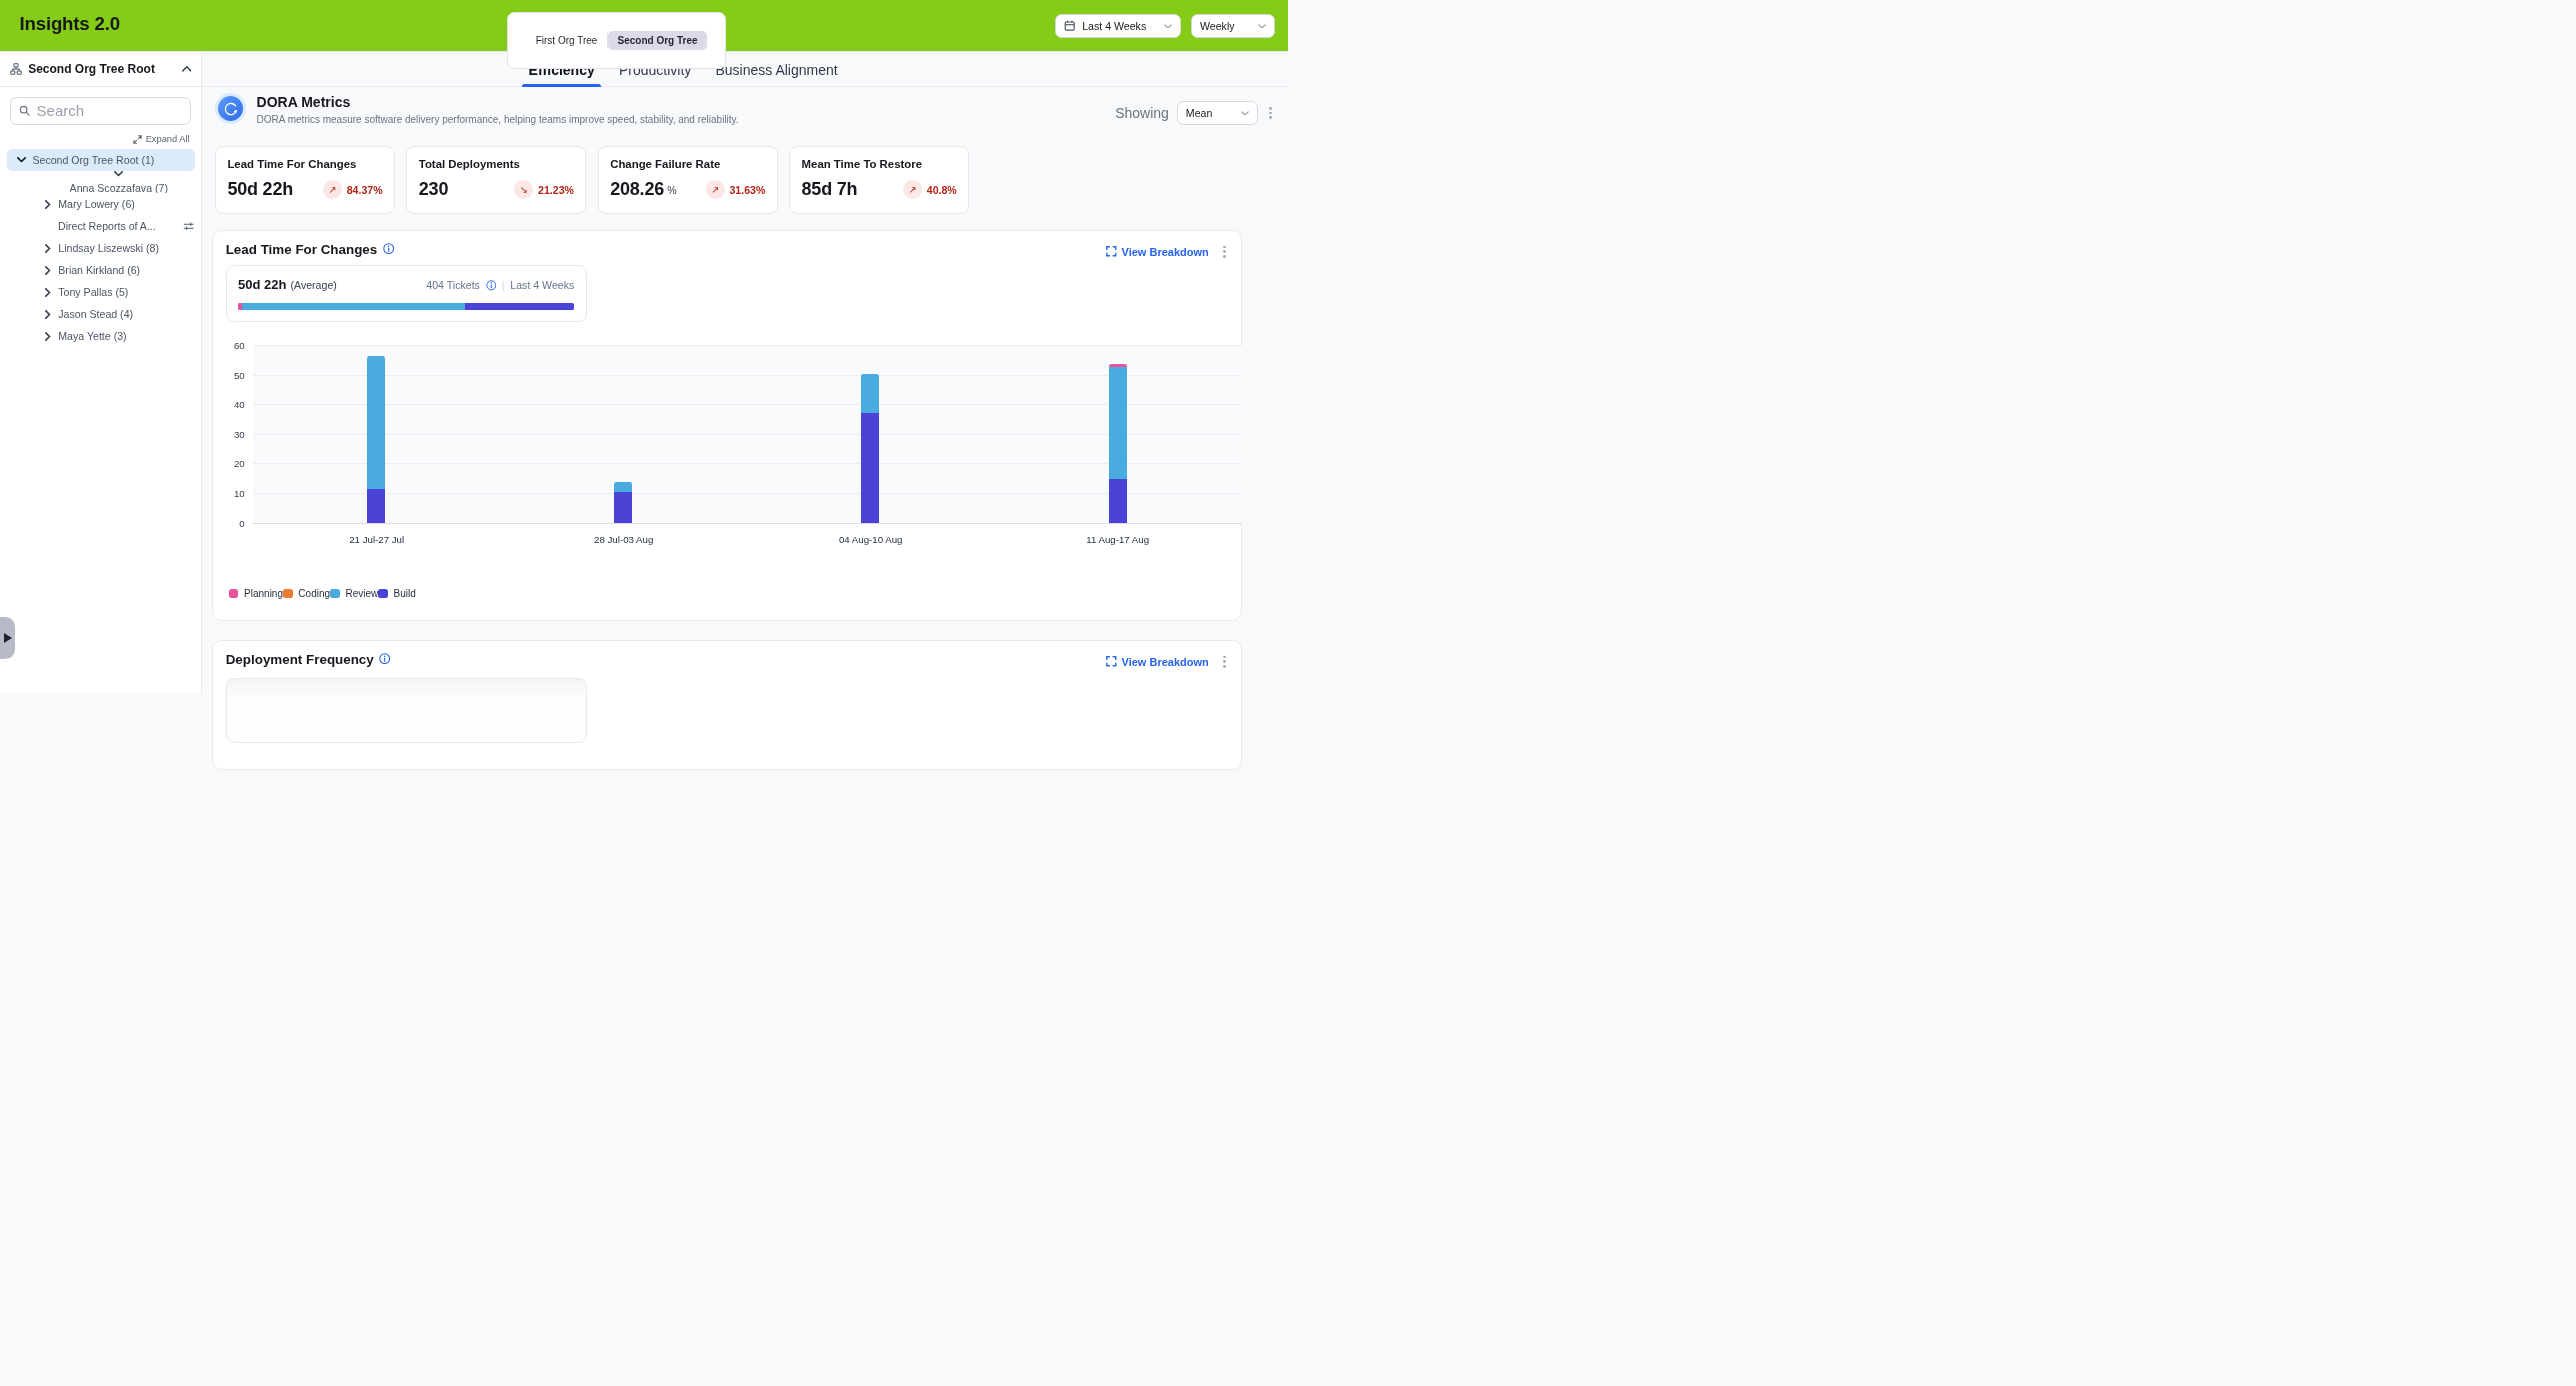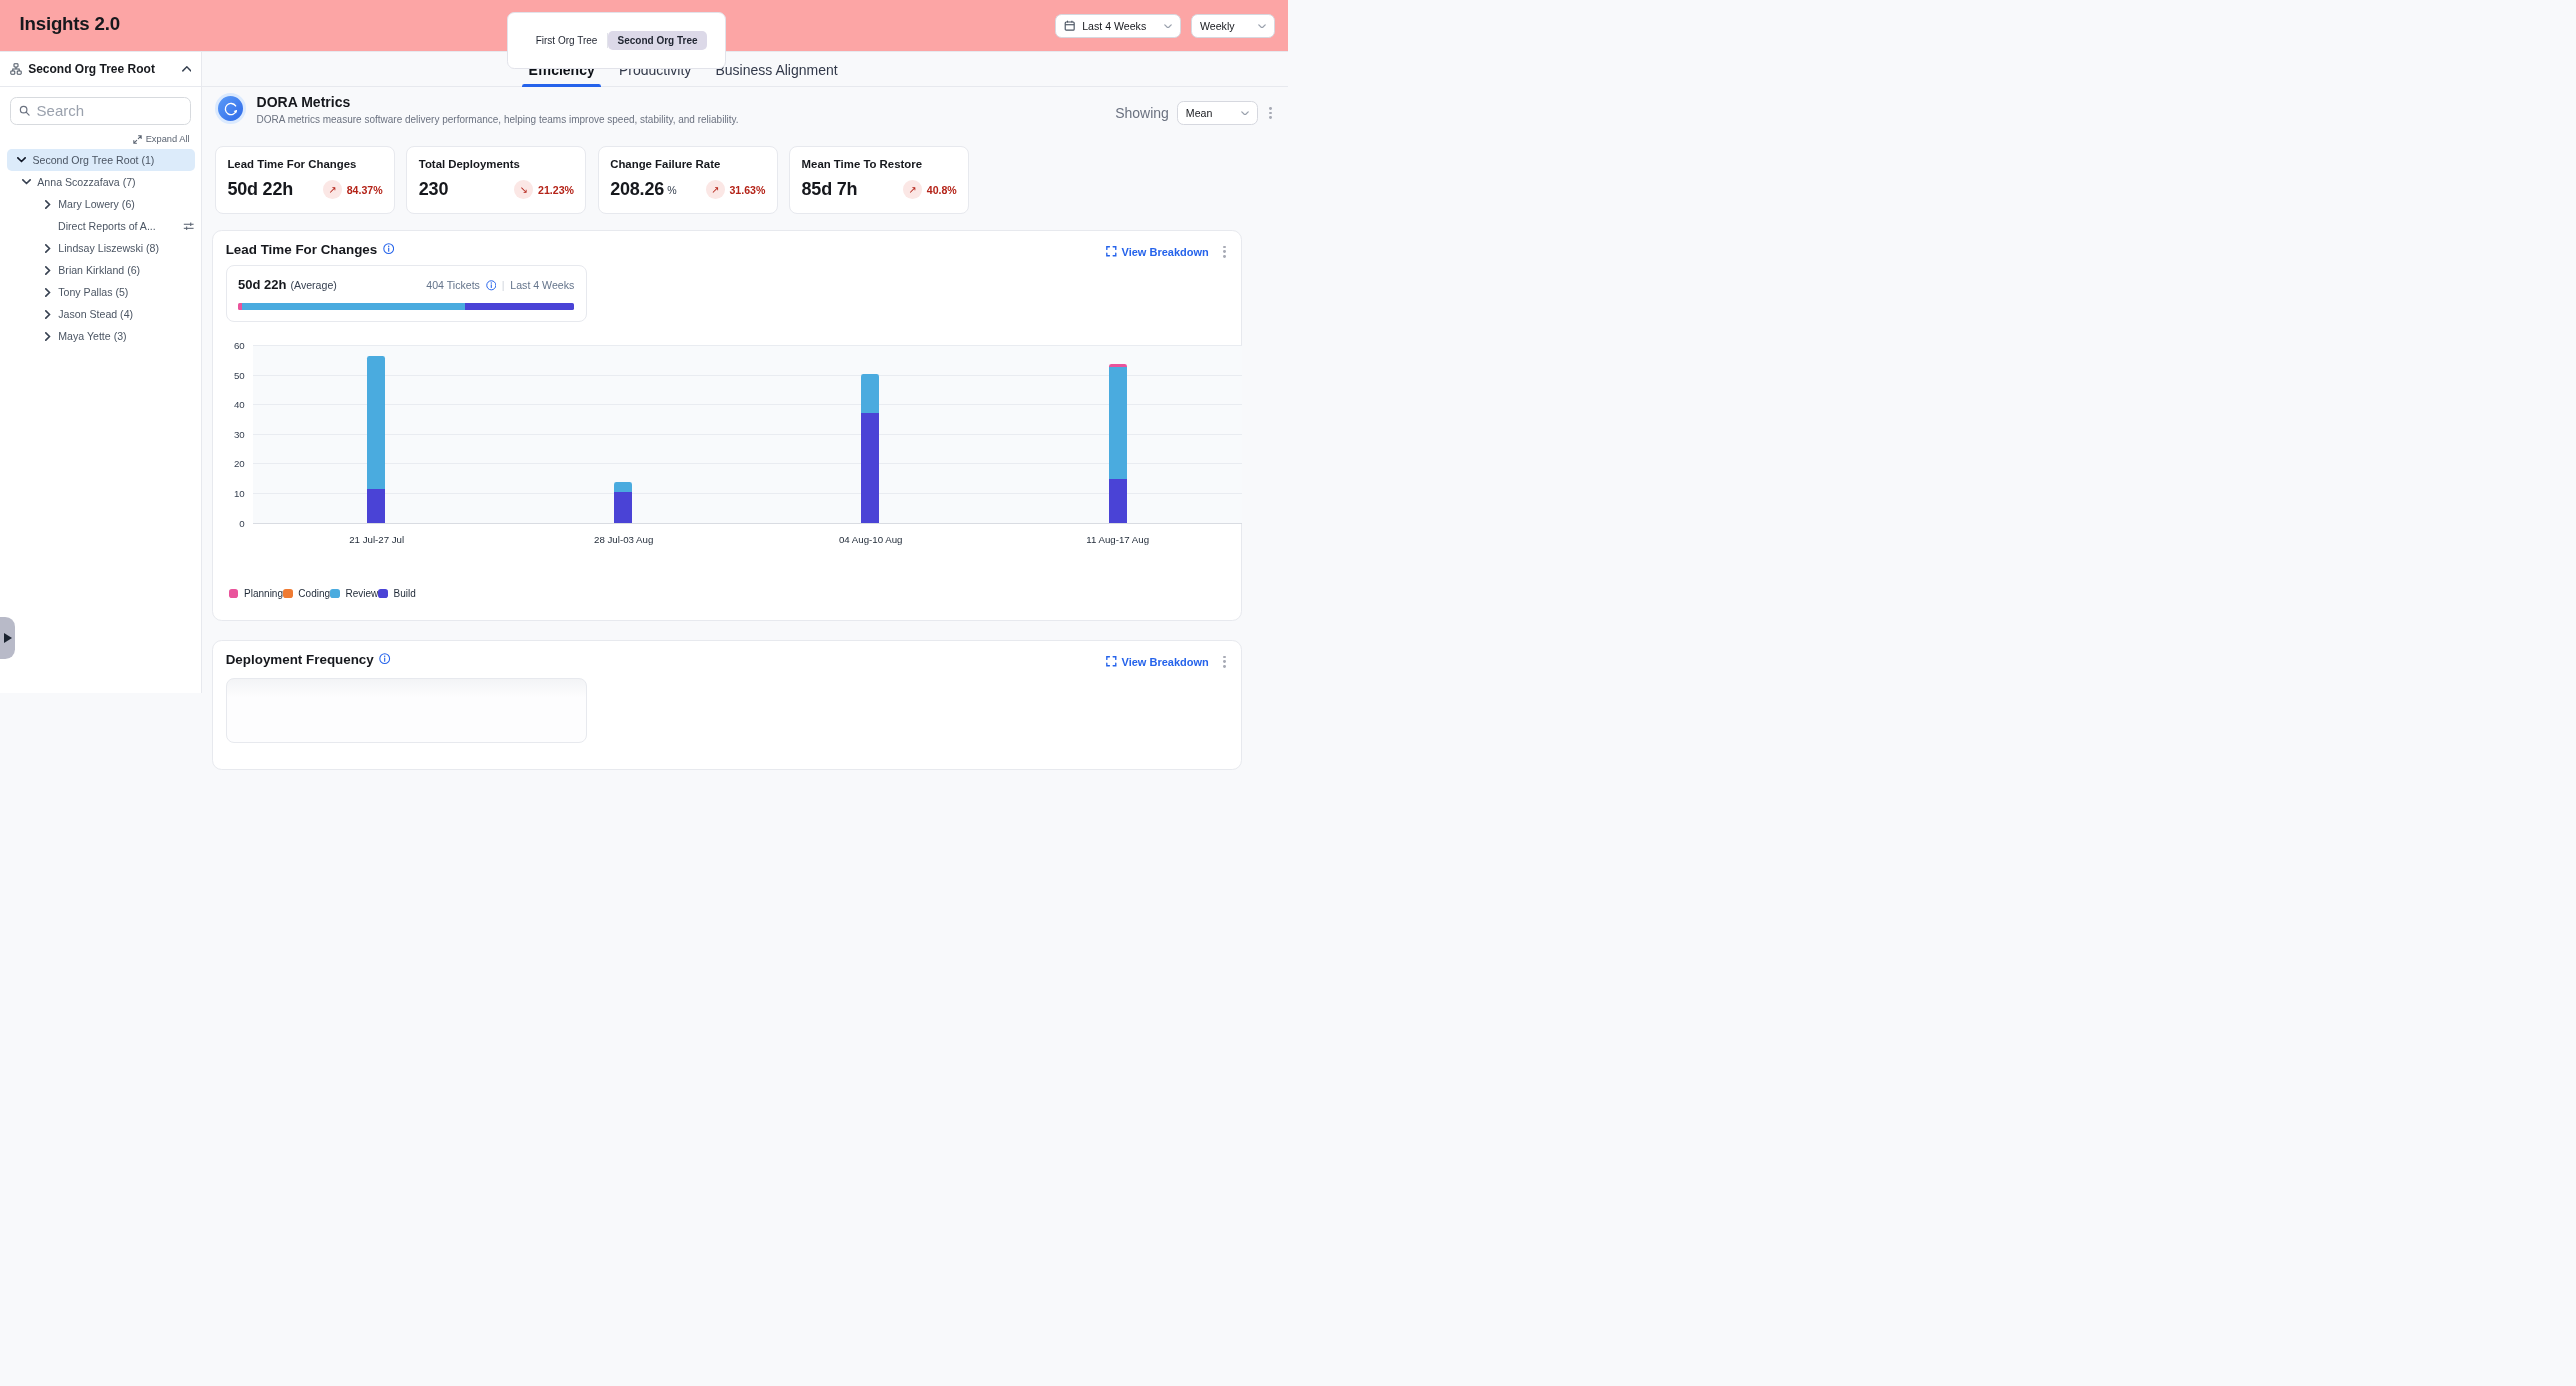--- a/index.html
+++ b/index.html
@@ -1,21 +1,21 @@
 <!DOCTYPE html>
 <html style="font-size:13px"><head>
 <meta charset="utf-8">
 <style>
   * { margin:0; padding:0; box-sizing:border-box; }
   html,body { width:1288px; height:693px; overflow:hidden;
     font-family:"Liberation Sans", sans-serif; background:#f8f9fb; color:#16181d; }
 
   
   .topbar { position:absolute; left:0; top:0; width:1288px; height:52px;
-    background:#fca5a5; border-bottom:0.8px solid #e7e9ee; z-index:5; }
+    background:#84cc16; border-bottom:0.8px solid #e7e9ee; z-index:5; }
   .app-title { position:absolute; left:19.5px; top:13px; font-size:18.7px; font-weight:700; letter-spacing:-0.2px; }
   .org-toggle { position:absolute; left:507px; top:12px; display:flex; align-items:center;
     background:#fff; border:0.8px solid #e2e3ea; border-radius:7.3px; padding:18px; }
   .org-toggle .opt { font-size:10px; padding:4px 9.7px; border-radius:4.9px; cursor:pointer; color:#1f2430; white-space:nowrap; }
   .org-toggle .opt.active { background:#dcd9e8; font-weight:700; }
   .org-toggle .divider { width:0.8px; height:14.6px; background:#e2e3ea; }
   .top-selects { position:absolute; right:13px; top:14px; display:flex; gap:9.7px; }
   .select { display:flex; align-items:center; gap:6.5px; background:#fff; border:0.8px solid #d6d8df;
     border-radius:6.5px; height:24px; padding:0 8px; font-size:10.6px; color:#16181d; cursor:pointer; }
   .select .spacer { flex:1; }
@@ -39,21 +39,21 @@
     font-family:"Liberation Sans",sans-serif; }
   .search-box input::placeholder { color:#9aa1ad; }
   .expand-all { display:flex; justify-content:flex-end; align-items:center; gap:4px;
     margin:1.6px 11.4px 4.9px 0; font-size:9.3px; color:#5b6472; cursor:pointer; }
   .tree { font-size:10.6px; color:#4b5563; }
   .tree-row { height:22px; display:flex; align-items:center; gap:4.9px; padding-right:6.5px; cursor:pointer; }
   .tree-row .chev { width:11.4px; display:flex; justify-content:center; flex:none; }
   .tree-row.selected { background:#dcebfa; border-radius:4.9px; margin:0 6.5px; padding-right:0; }
   .tree-row .lbl { white-space:nowrap; overflow:hidden; text-overflow:ellipsis; }
   .tree-row .trail { margin-left:auto; }
-  .ind0 { padding-left:9.7px; } .ind1 { padding-left:21px; } .ind2 { padding-left:42px; }
+  .ind0 { padding-left:9.7px; } .ind1 { padding-left:43px;flex-direction:column; } .ind2 { padding-left:42px; }
   .ind2b { padding-left:58px; }
 
   
   .main { position:absolute; left:202px; top:52px; width:1086px; height:641px; }
   .tabbar { position:relative; height:35px; border-bottom:0.8px solid #e7e9ee; }
   .tabs { position:absolute; left:325px; top:0; height:35px; display:flex; gap:21px; }
   .tab { position:relative; display:flex; align-items:center; font-size:14px; color:#32394a; cursor:pointer; padding:0 1.6px; white-space:nowrap; }
   .tab.active { font-weight:700; color:#0d1117; }
   .tab.active::after { content:""; position:absolute; left:-4.9px; right:-4.9px; bottom:0; height:2.8px;
     background:#2563eb; border-radius:2.4px 2.4px 0 0; }

